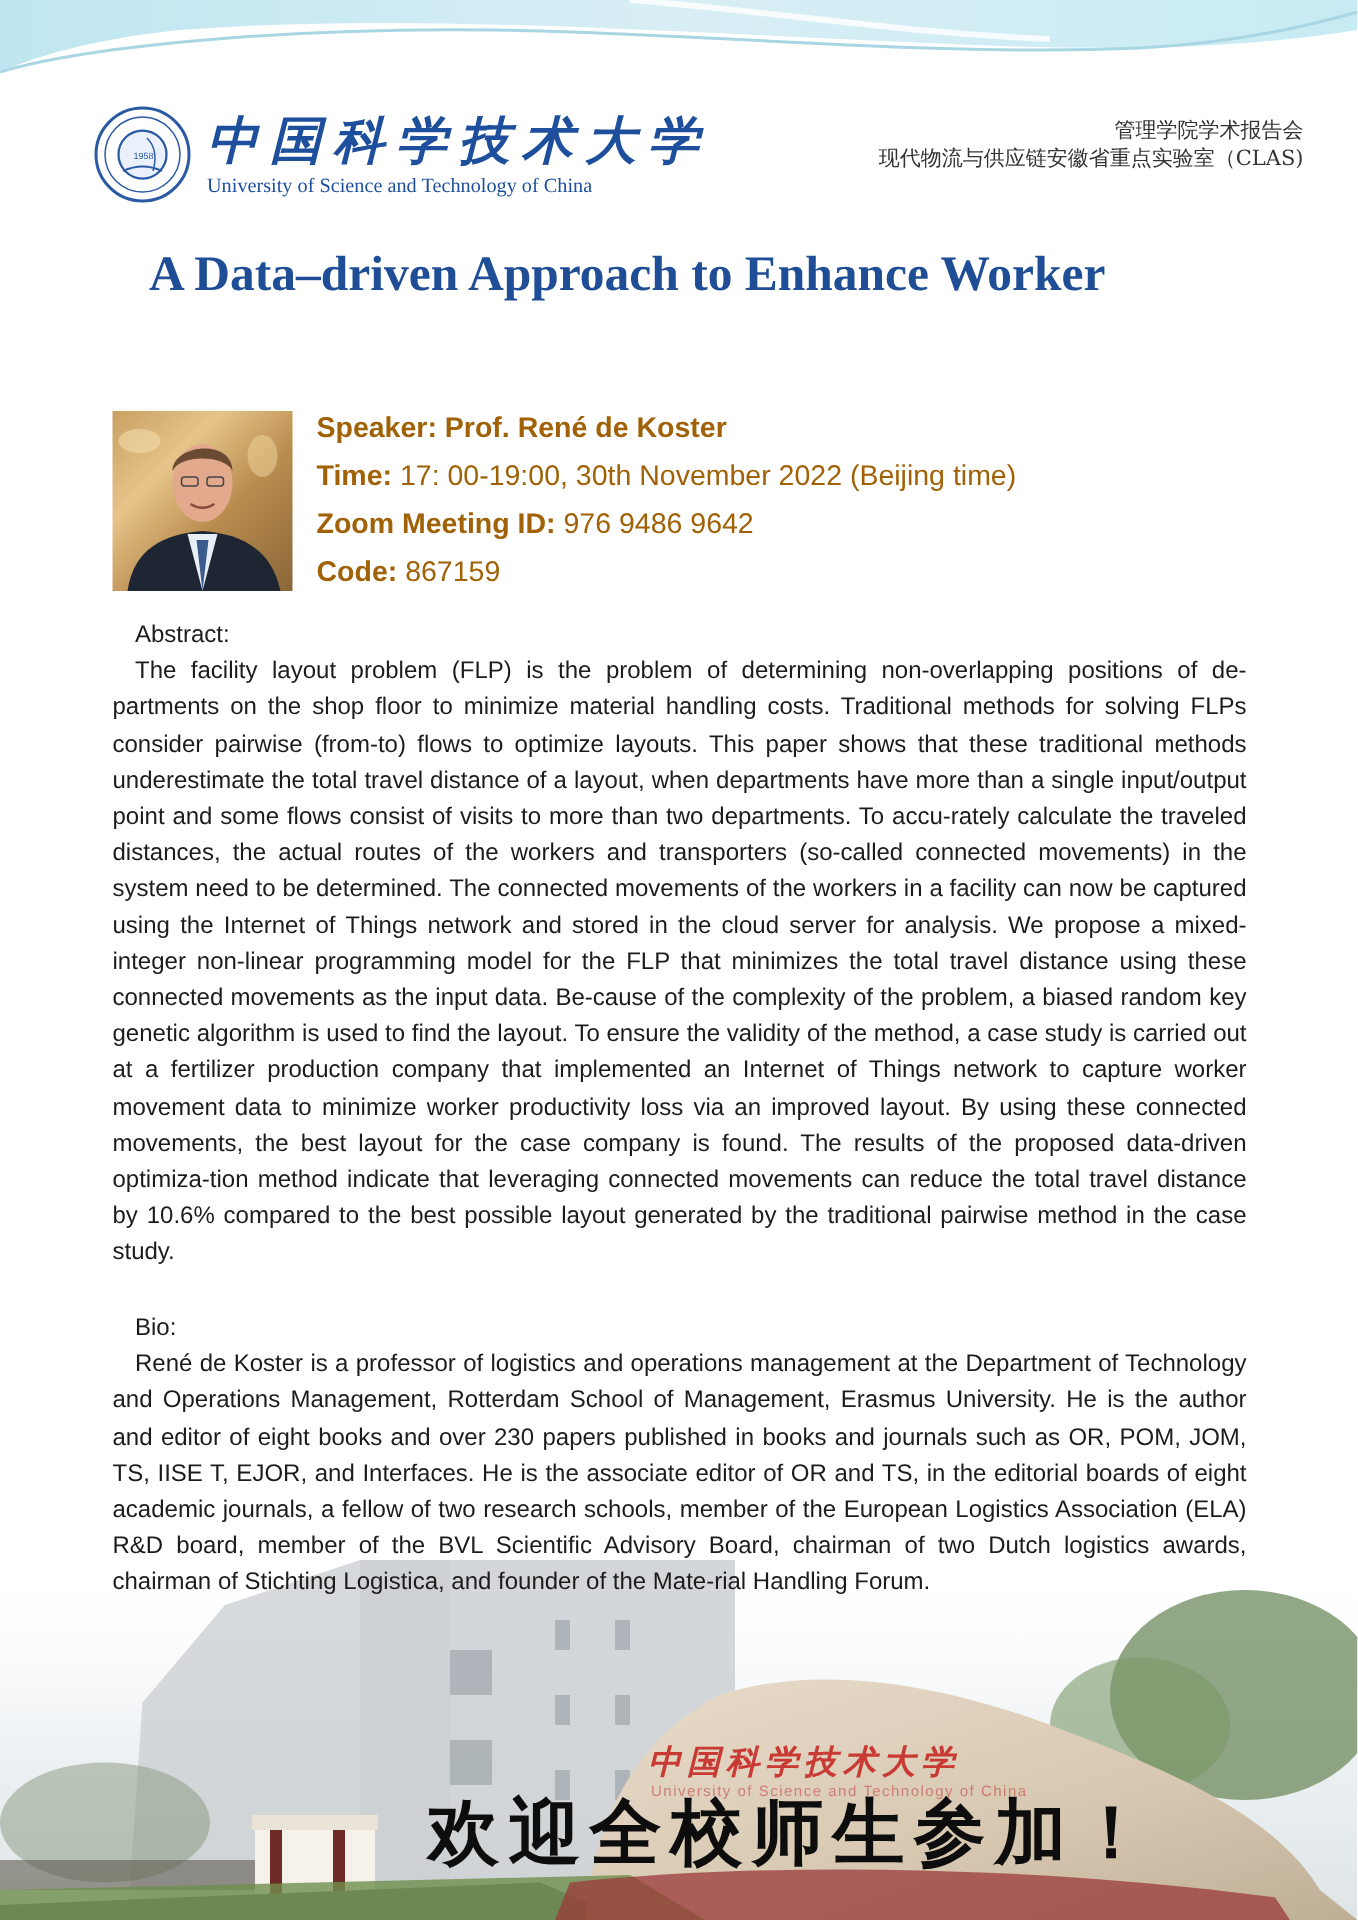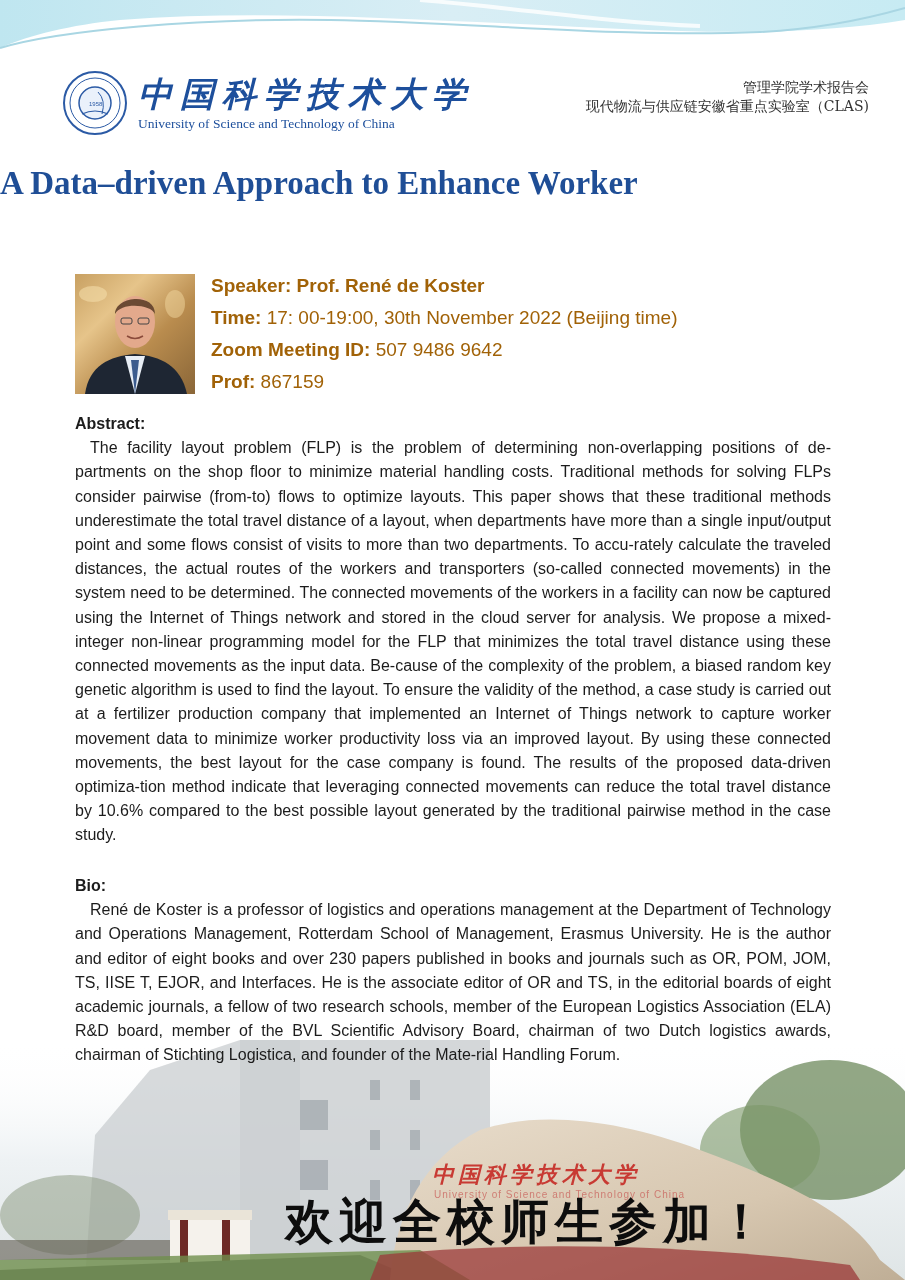--- a/index.html
+++ b/index.html
@@ -23,36 +23,36 @@
   .logo-en {
     font-family: "Liberation Serif", serif; color: #1d4f9c; font-size: 13.5px; margin-top: 2px;
   }
   .org-block {
     position: absolute; right: 36px; top: 78px; text-align: right;
     font-family: "DejaVu Serif", "Liberation Serif", serif; font-size: 14px; line-height: 19px; color: #333;
   }
 
   
   .title {
-    position: absolute; left: 0; width: 737px; top: 164px; text-align: left;
+    position: absolute; left: 0; width: 737px; top: 164px; text-align: right;
     font-family: "Liberation Serif", serif; font-weight: bold; color: #1f4e96;
     font-size: 33px; line-height: 39px;
   }
 
   
   .photo {
     position: absolute; left: 75px; top: 274px; width: 120px; height: 120px; overflow: hidden;
     background: linear-gradient(135deg, #c8a062 0%, #e6c48a 30%, #b98c4e 60%, #8a6638 100%);
   }
   .info { position: absolute; left: 211px; top: 270px; font-size: 19px; line-height: 32px; color: #a16207; }
   .info b { font-weight: bold; }
 
   
   .section { position: absolute; left: 75px; width: 756px; font-size: 16px; line-height: 24.2px; color: #1c1c1c; text-align: justify; }
-  .sec-head { font-weight: bold; }
+  .sec-head { font-weight: normal; margin-left: 15px; }
   .para { text-indent: 15px; }
   .abstract { top: 412px; }
   .bio { top: 874px; }
 
   
   .scene { position: absolute; left: 0; top: 1040px; width: 905px; height: 240px; }
   .welcome {
     position: absolute; left: 285px; top: 1190px; font-family: "DejaVu Sans", sans-serif;
     font-weight: bold; font-size: 48px; letter-spacing: 6px; color: #0d0d0d;
   }
@@ -116,22 +116,22 @@
     <path d="M40,40 C40,22 80,18 80,40 C76,30 46,28 40,40 Z" fill="#6b4a33"></path>
     <rect x="46" y="44" width="11" height="6" rx="2" fill="none" stroke="#444" stroke-width="1"></rect>
     <rect x="63" y="44" width="11" height="6" rx="2" fill="none" stroke="#444" stroke-width="1"></rect>
     <path d="M52,62 Q60,67 68,62" stroke="#8a4a3a" stroke-width="1.5" fill="none"></path>
   </svg>
 </div>
 
 <div class="info">
   <div><b>Speaker:</b> <b>Prof. René de Koster</b></div>
   <div><b>Time:</b> <span>17: 00-19:00, 30th November 2022 (Beijing time)</span></div>
-  <div><b>Zoom Meeting ID:</b> <span>507 9486 9642</span></div>
-  <div><b>Prof:</b> <span>867159</span></div>
+  <div><b>Zoom Meeting ID:</b> <span>976 9486 9642</span></div>
+  <div><b>Code:</b> <span>867159</span></div>
 </div>
 
 <svg class="scene" viewBox="0 0 905 240" preserveAspectRatio="none">
   <defs>
     <linearGradient id="sky" x1="0" y1="0" x2="0" y2="1">
       <stop offset="0" stop-color="#ffffff" stop-opacity="0"></stop>
       <stop offset="0.5" stop-color="#eef2f4"></stop>
       <stop offset="1" stop-color="#dfe5e6"></stop>
     </linearGradient>
     <linearGradient id="rock" x1="0" y1="0" x2="1" y2="1">

